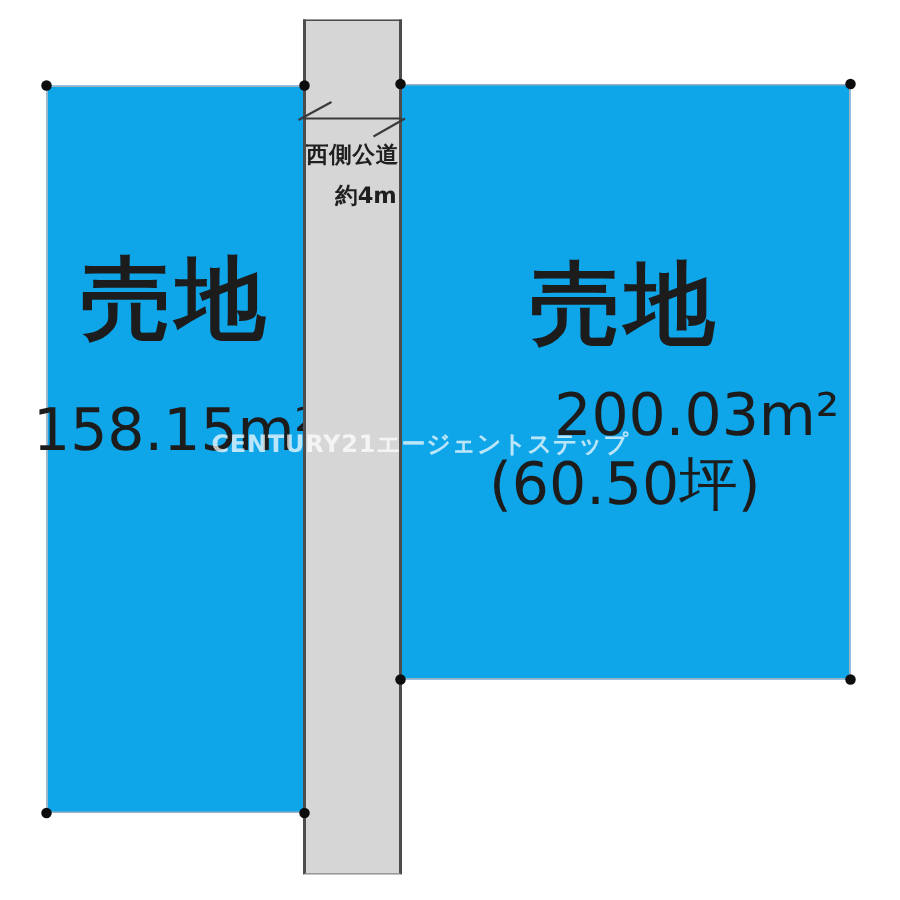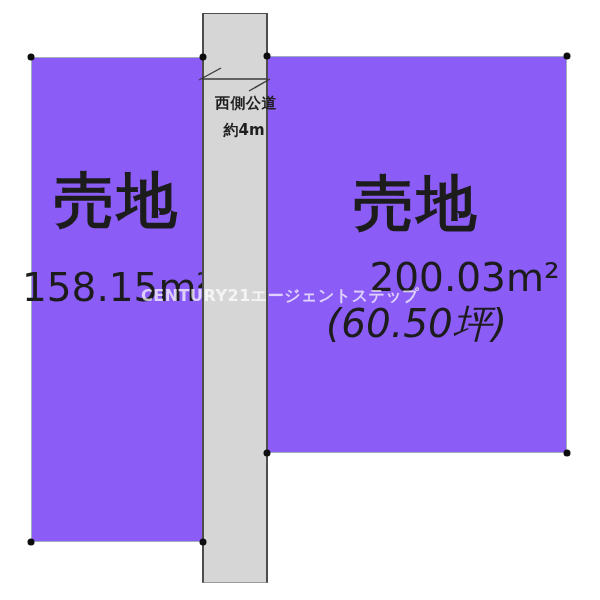--- a/index.html
+++ b/index.html
@@ -36,26 +36,26 @@
     left: 202px;
     width: 66px;
     text-align: center;
     font-size: 15px;
     font-weight: 600;
     color: #1f1f1f;
     z-index: 3;
     white-space: nowrap;
     line-height: 1.1;
   }
-  .road-label.name  { top: 95px; letter-spacing: 0.5px; padding-left: 11px; }
+  .road-label.name  { top: 95px; letter-spacing: 0.5px; }
   .road-label.width { top: 122px; padding-left: 18px; box-sizing: border-box; }
   
   .parcel {
     position: absolute;
-    background: #8b5cf6;
+    background: #0ea5e9;
     box-sizing: border-box;
     border: 1px solid #9fb0c2;
     z-index: 1;
   }
   .parcel.left  { left: 31px;  top: 57px; width: 172px; height: 485px; }
   .parcel.right { left: 266px; top: 56px; width: 301px; height: 397px; }
   .parcel .ptitle {
     position: absolute;
     left: 0;
     width: 100%;
@@ -74,21 +74,21 @@
     transform: translateX(-50%);
     font-size: 39px;
     font-weight: 500;
     line-height: 1;
     white-space: nowrap;
     text-align: center;
   }
   .parcel.left  .parea.m2    { top: 210px; }
   .parcel.left  .parea.tsubo { top: 257px; }
   .parcel.right .parea.m2    { top: 201px; margin-left: 48px; }
-  .parcel.right .parea.tsubo { top: 247px; font-style: italic; }
+  .parcel.right .parea.tsubo { top: 247px; }
   
   .dot {
     position: absolute;
     width: 7px;
     height: 7px;
     background: #0d0d0d;
     border-radius: 50%;
     transform: translate(-50%, -50%);
     z-index: 4;
   }

